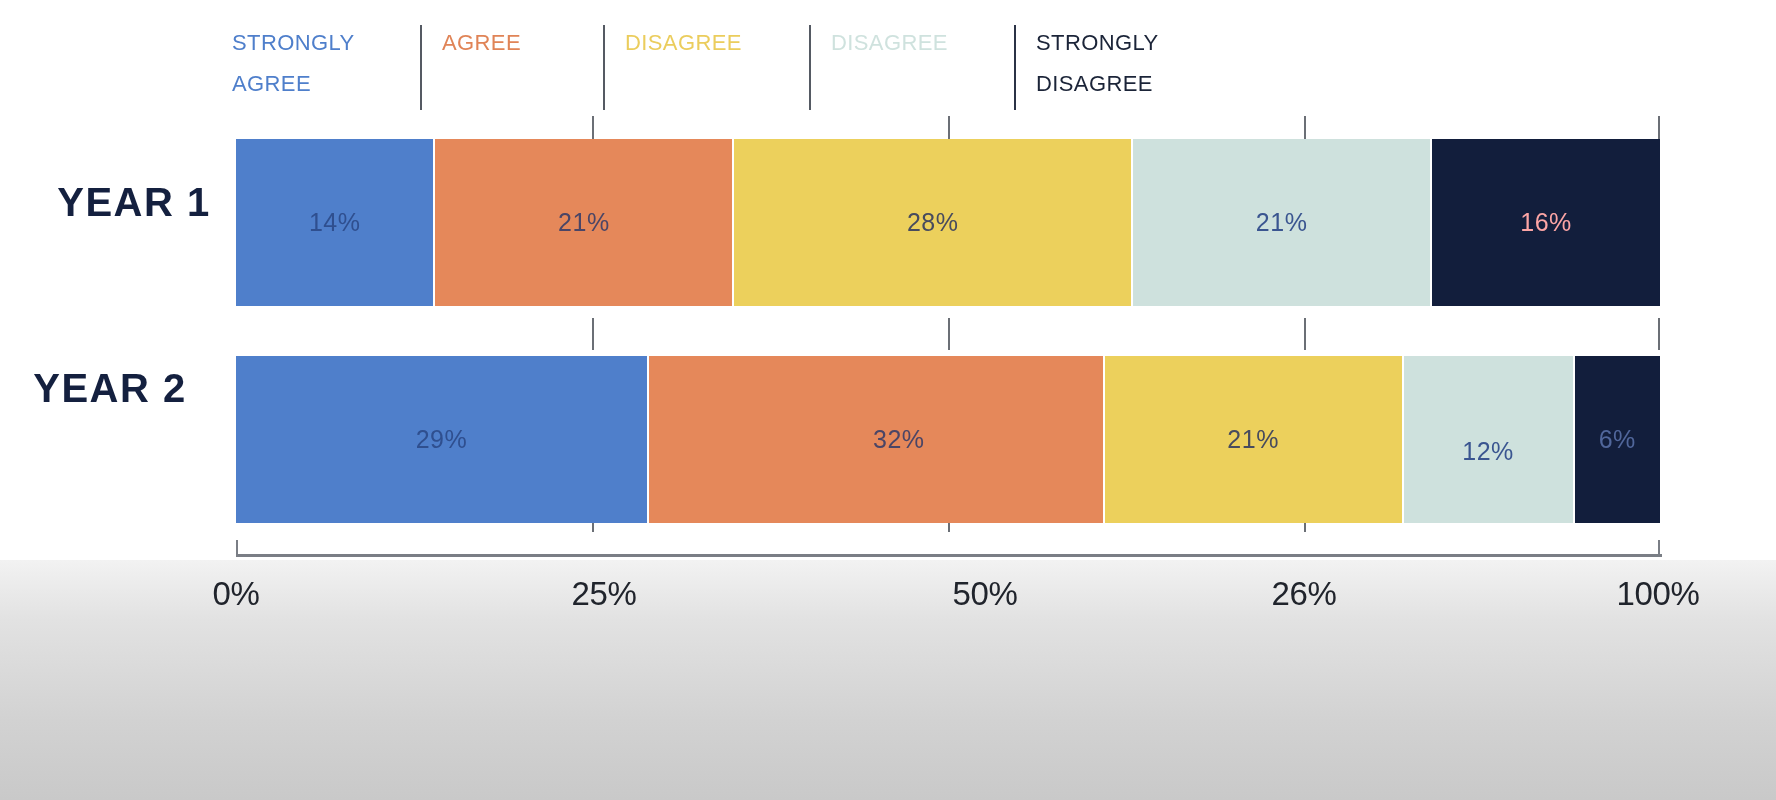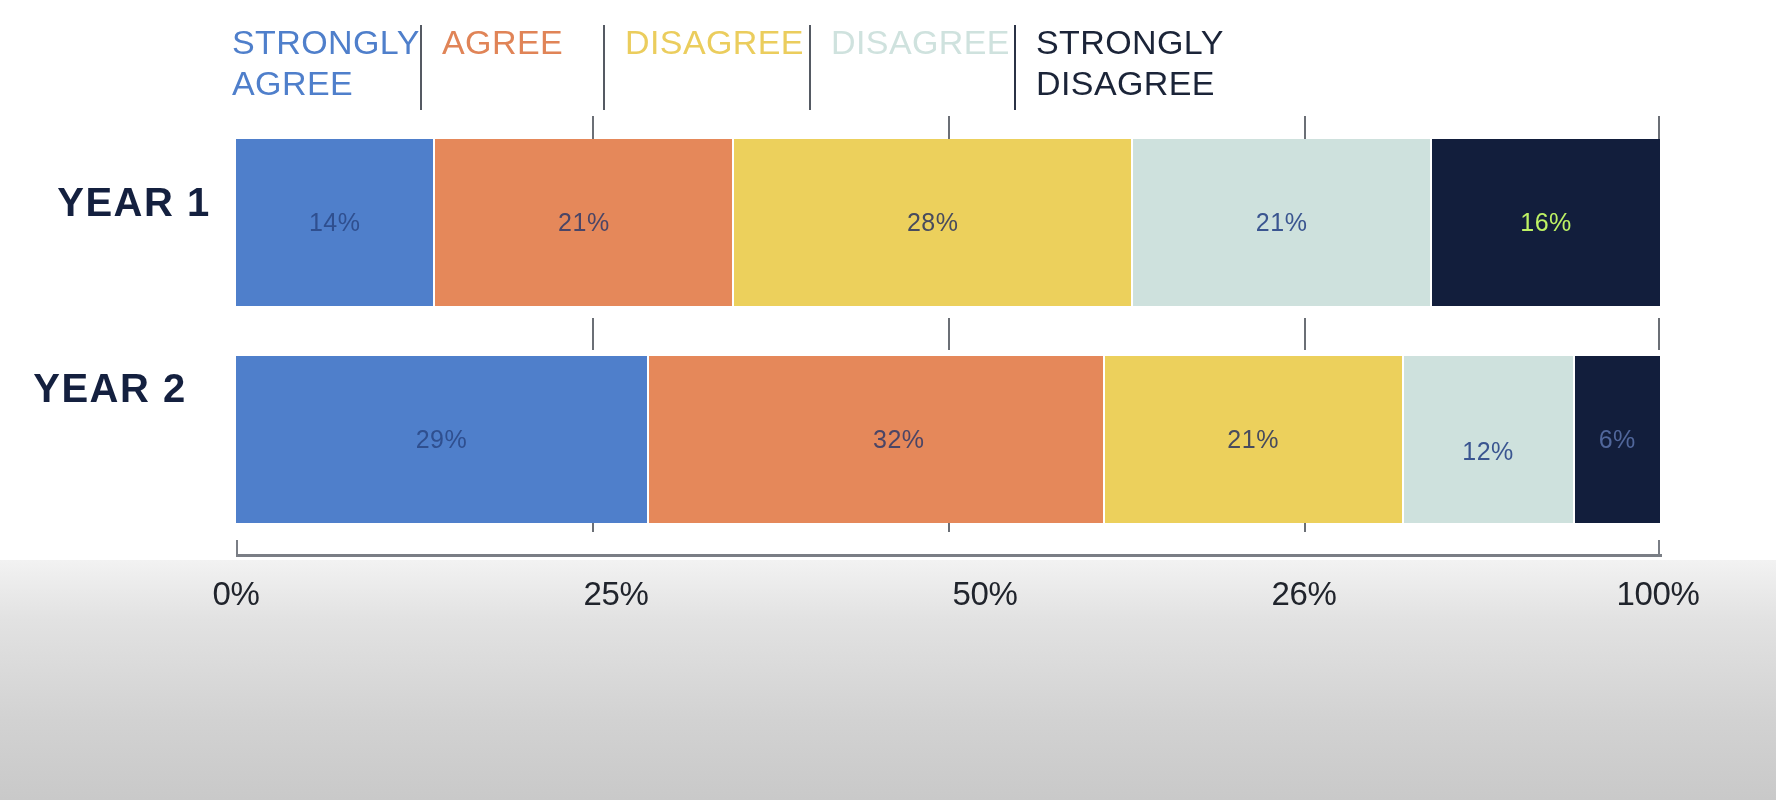--- a/index.html
+++ b/index.html
@@ -52,21 +52,21 @@
     position: absolute;
     left: 0;
     top: 3px;
     width: 2px;
     height: 85px;
     background: #555a63;
   }
   .legend-item.first { padding-left: 0; }
 
   .legend-label {
-    font-size: 34px;
+    font-size: 22px;
     line-height: 41px;
     letter-spacing: 0.4px;
     white-space: pre-line;
     font-weight: 400;
   }
 
   
   .plot {
     position: absolute;
     left: 236px;
@@ -218,21 +218,21 @@
     <div class="segment" style="width:21%;background:#e5885a;">
       <span class="segment-value" style="color:#4a4566;">21%</span>
     </div>
     <div class="segment" style="width:28%;background:#ecd05c;">
       <span class="segment-value" style="color:#474b5e;">28%</span>
     </div>
     <div class="segment" style="width:21%;background:#cee1dd;">
       <span class="segment-value" style="color:#3a5590;">21%</span>
     </div>
     <div class="segment" style="width:16%;background:#121e3c;">
-      <span class="segment-value" style="color:#bef264;">16%</span>
+      <span class="segment-value" style="color:#fca5a5;">16%</span>
     </div>
   </div>
 
   <div class="bar-row row-2">
     <div class="segment" style="width:29%;background:#4f7fcb;">
       <span class="segment-value" style="color:#2f4f8f;">29%</span>
     </div>
     <div class="segment" style="width:32%;background:#e5885a;">
       <span class="segment-value" style="color:#4a4566;margin-left:46px;">32%</span>
     </div>
@@ -247,16 +247,16 @@
     </div>
   </div>
 
 </div>
 
 <div class="axis-line"></div>
 <span class="axis-cap" style="left:236px;"></span>
 <span class="axis-cap" style="left:1658px;"></span>
 
 <div class="tick-label" style="left:156px;">0%</div>
-<div class="tick-label" style="left:536px;">25%</div>
+<div class="tick-label" style="left:524px;">25%</div>
 <div class="tick-label" style="left:905px;">50%</div>
 <div class="tick-label" style="left:1224px;">26%</div>
 <div class="tick-label" style="left:1578px;">100%</div>
 
 </body></html>

